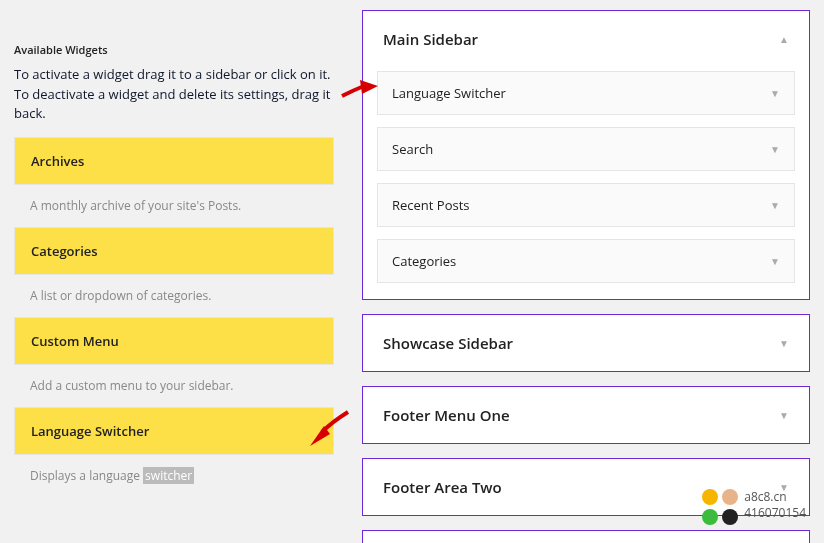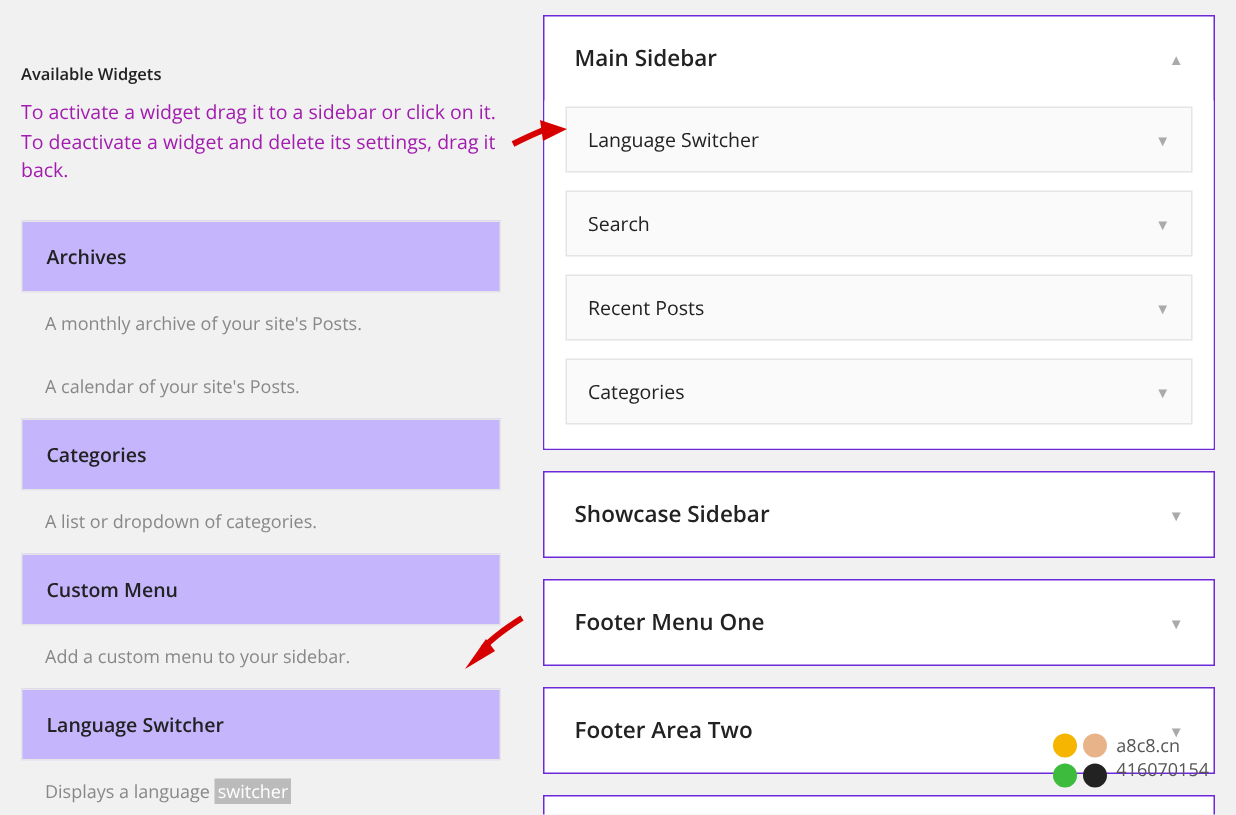--- a/index.html
+++ b/index.html
@@ -17,27 +17,27 @@
   .left { width: 320px; }
   .right { flex: 1; }
   .left h3 {
     font-size: 11px;
     font-weight: 600;
     color: #222;
     margin-bottom: 8px;
     margin-top: 32px;
   }
   .left p.desc {
-    color: #a21caf;
+    color: #0f172a;
     font-size: 13px;
     line-height: 1.5;
-    margin-bottom: 23px;
+    margin-bottom: 13px;
   }
   .widget-block {
-    background: #c4b5fd;
+    background: #fde047;
     border: 1px solid #e5e5e5;
     padding: 14px 16px;
     font-size: 13px;
     font-weight: 600;
     color: #222;
     cursor: move;
   }
   .widget-desc {
     background: #f1f1f1;
     padding: 12px 16px 13px 16px;
@@ -113,21 +113,20 @@
 
 <div class="wrap">
 
   <div class="left">
     <h3>Available Widgets</h3>
     <p class="desc">To activate a widget drag it to a sidebar or click on it. To deactivate a widget and delete its settings, drag it back.</p>
 
     <div class="widget-block">Archives</div>
     <div class="widget-desc">A monthly archive of your site's Posts.</div>
 
-    <div class="widget-desc">A calendar of your site's Posts.</div>
 
     <div class="widget-block">Categories</div>
     <div class="widget-desc">A list or dropdown of categories.</div>
 
     <div class="widget-block">Custom Menu</div>
     <div class="widget-desc">Add a custom menu to your sidebar.</div>
 
     <div class="widget-block">Language Switcher</div>
     <div class="widget-desc">
       <span>Displays a language </span><span class="highlight">switcher</span>

